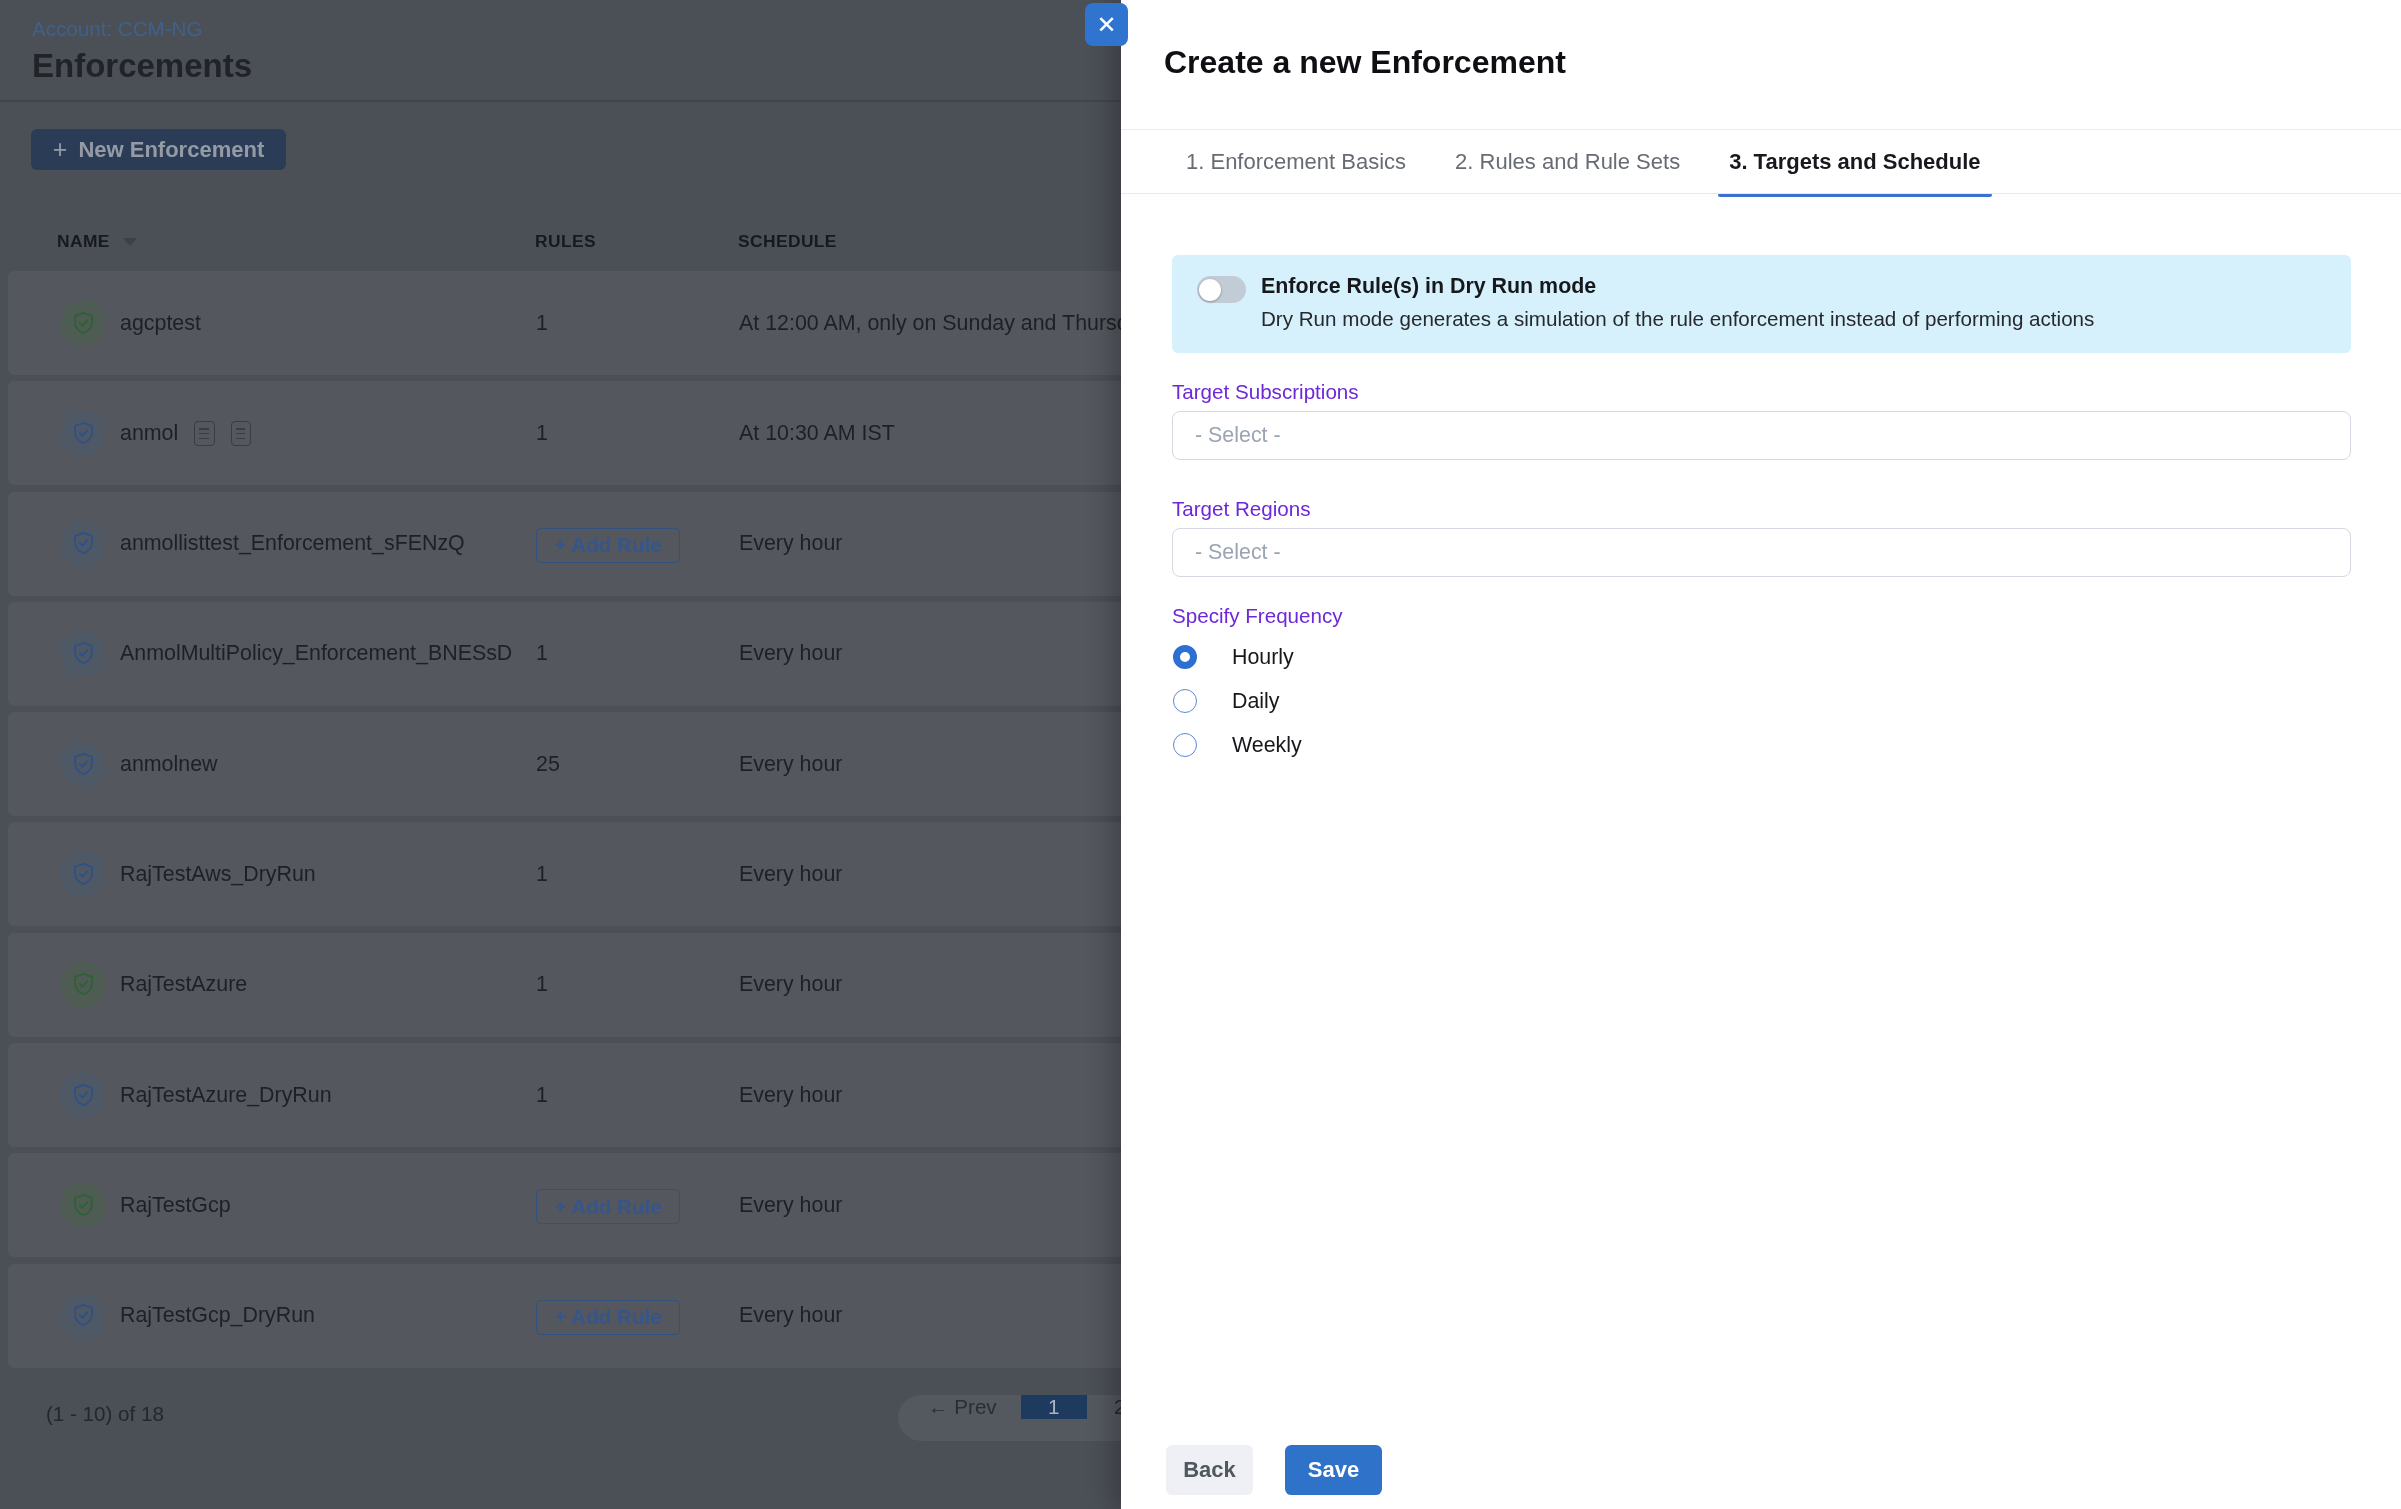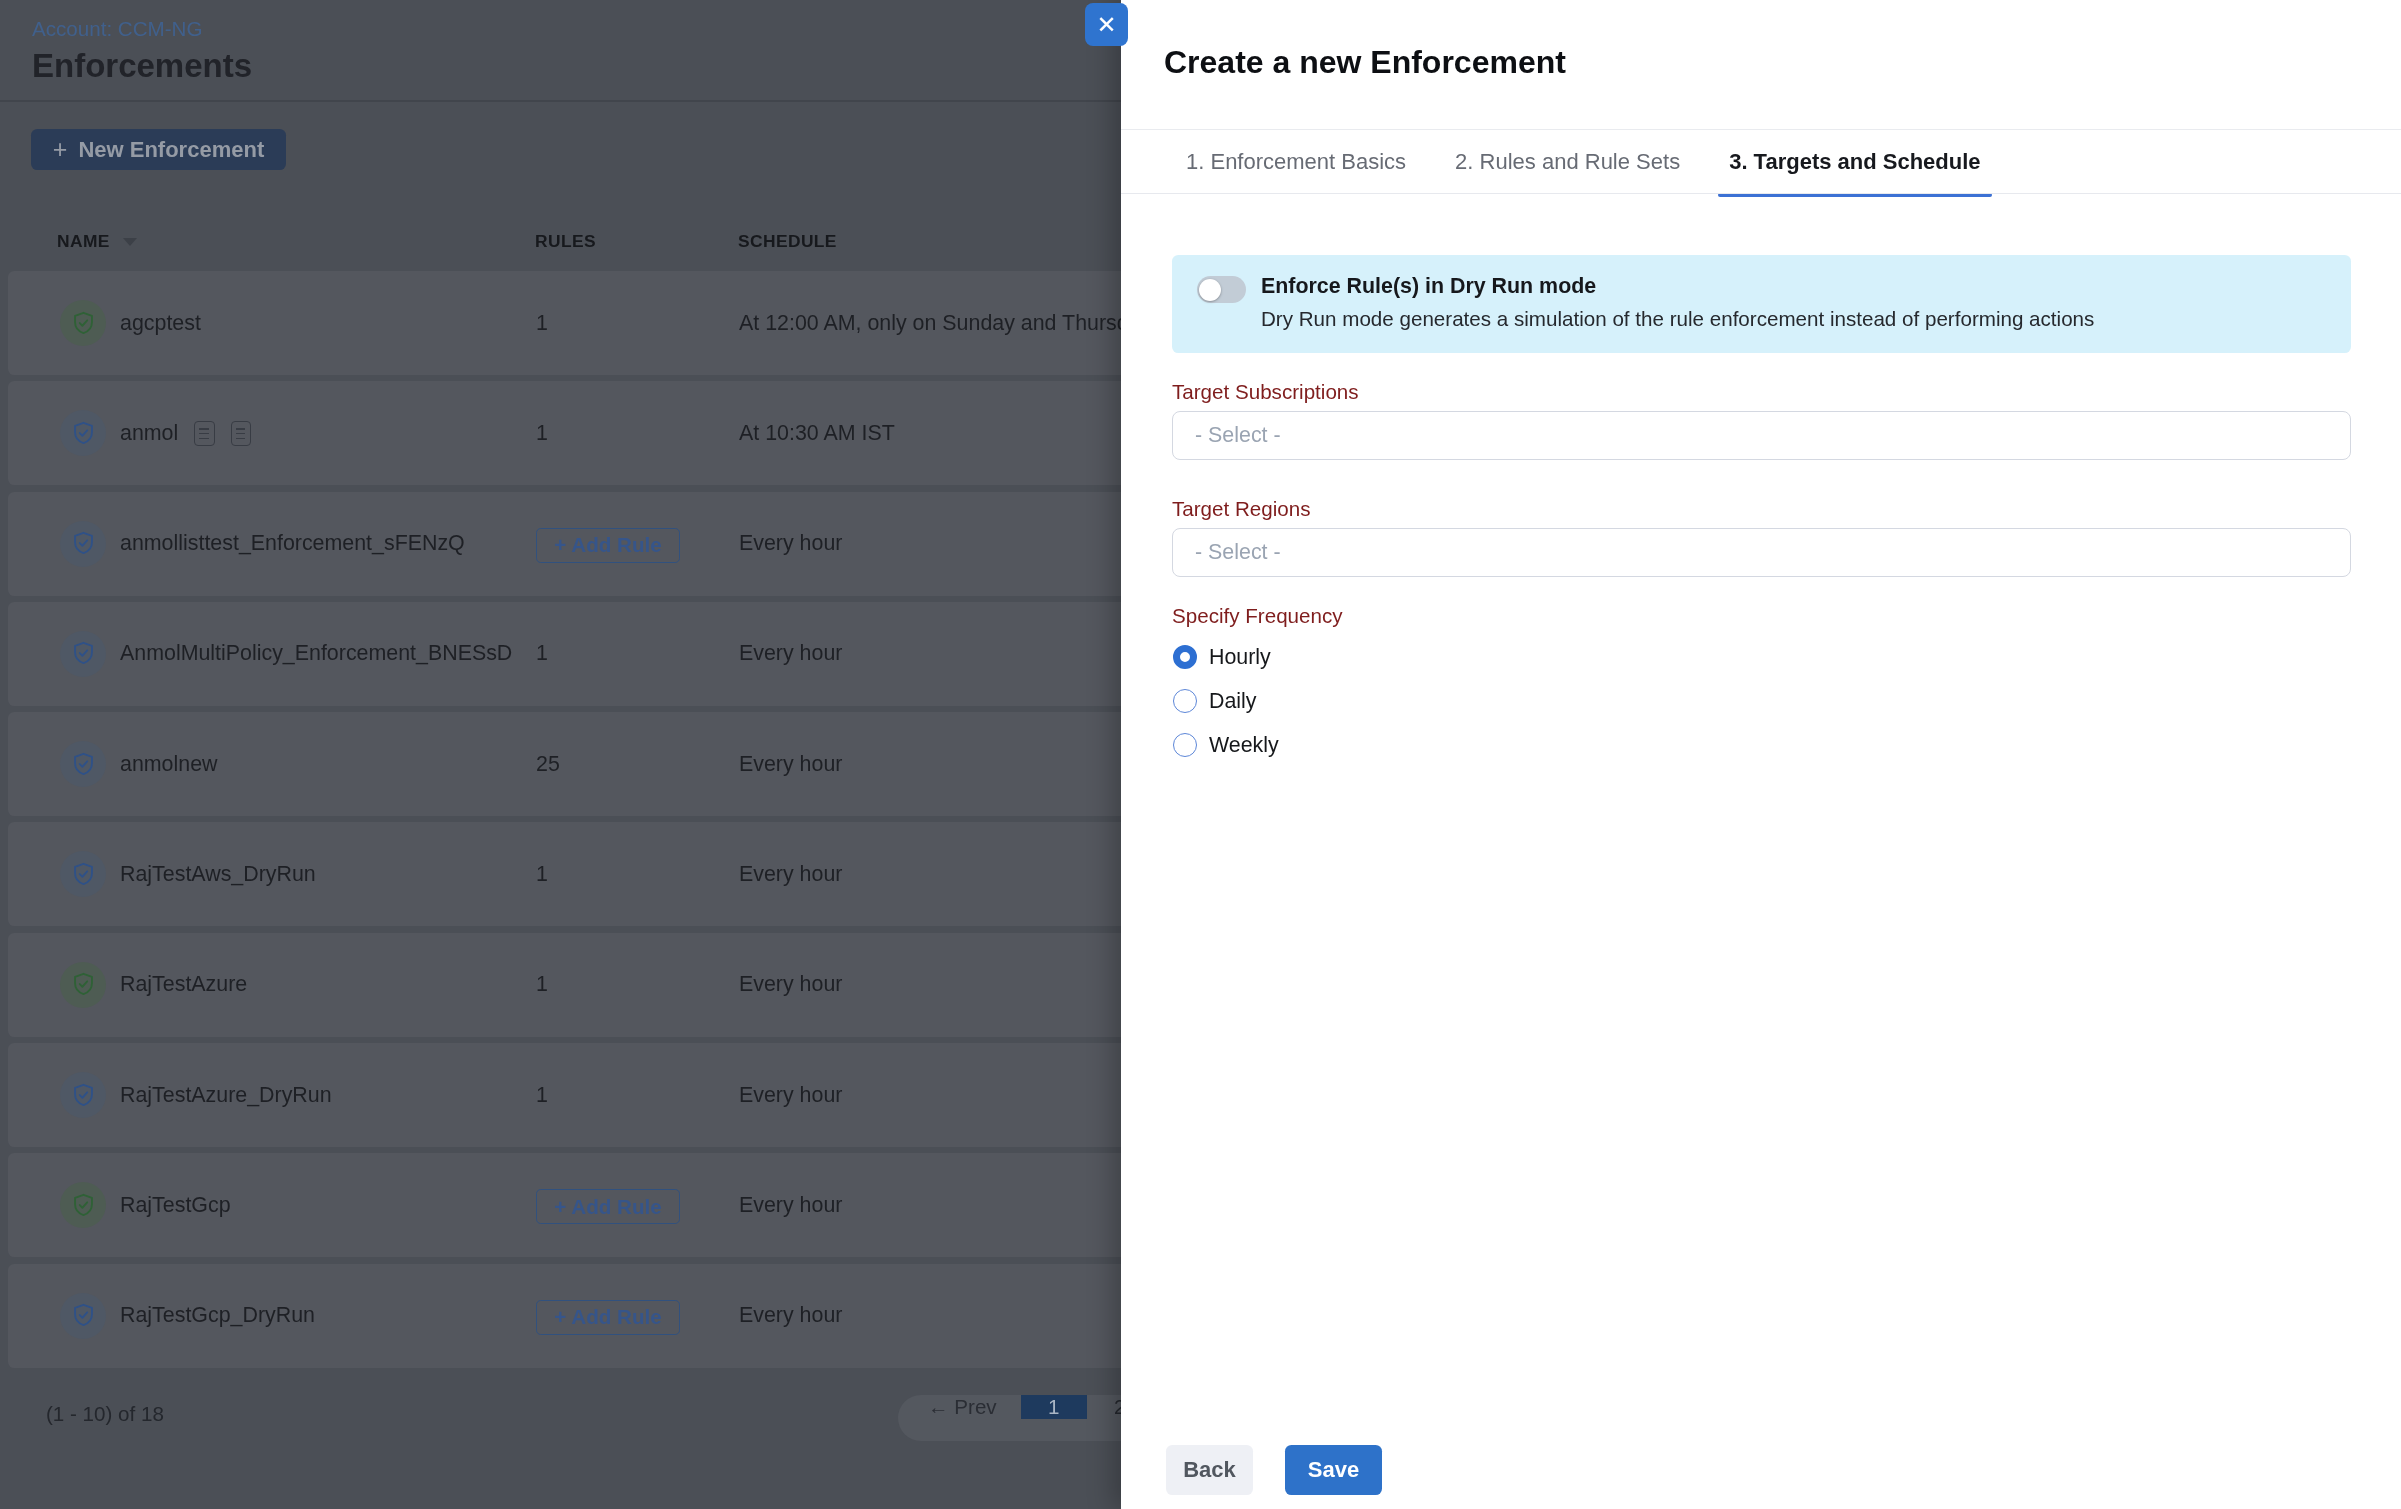--- a/index.html
+++ b/index.html
@@ -68,31 +68,31 @@
 
   .banner { position:absolute; left:51px; top:255px; width:1179px; height:98px; background:#d6f1fb;
             border-radius:6.3px; }
   .toggle { position:absolute; left:25px; top:21.4px; width:49px; height:27px; border-radius:13.4px;
             background:#c2ccd6; cursor:pointer; }
   .toggle .knob { position:absolute; left:2.4px; top:2.4px; width:22px; height:22px; border-radius:50%;
                   background:#ffffff; box-shadow:0 0.8px 2.4px rgba(0,0,0,0.35); }
   .banner-title { position:absolute; left:89px; top:19px; font-size:21.4px; font-weight:700; color:#16181c; }
   .banner-desc  { position:absolute; left:89px; top:52px; font-size:20.6px; color:#26292e; }
 
-  .field-label { position:absolute; left:51px; font-size:20.6px; color:#7f1d1d; }
+  .field-label { position:absolute; left:51px; font-size:20.6px; color:#6d28d9; }
   .select-input { position:absolute; left:51px; width:1179px; height:49px; background:#ffffff;
                   border:0.8px solid #d4d8e1; border-radius:8px; font-size:21.4px; color:#3a3f46;
                   padding:0 22px; outline:none; }
   .select-input::placeholder { color:#9aa4b2; opacity:1; }
   #label-subs { top:380px; } #input-subs { top:411px; }
   #label-regions { top:497px; } #input-regions { top:528px; }
   #label-freq { top:604px; }
 
   .radio-group { position:absolute; left:52px; top:645px; display:flex; flex-direction:column; gap:20px; }
-  .radio-option { display:flex; align-items:center; gap:12px; height:24px; cursor:pointer; }
+  .radio-option { display:flex; align-items:center; gap:35px; height:24px; cursor:pointer; }
   .radio-circle { width:24px; height:24px; border-radius:50%; background:#ffffff; flex:0 0 auto; }
   .radio-circle.selected { border:7.1px solid #2d6fd2; }
   .radio-circle.unselected { border:1.6px solid #5d87d8; }
   .radio-label { font-size:21.4px; color:#16181b; }
 
   .footer-btn { position:absolute; top:1445px; height:50px; border:none; border-radius:6.3px;
                 font-size:22px; font-weight:700; cursor:pointer; }
   .back-btn { left:45px; width:87px; background:#eef0f5; color:#51575f; }
   .save-btn { left:164px; width:97px; background:#2e72c9; color:#ffffff; }
 </style>

